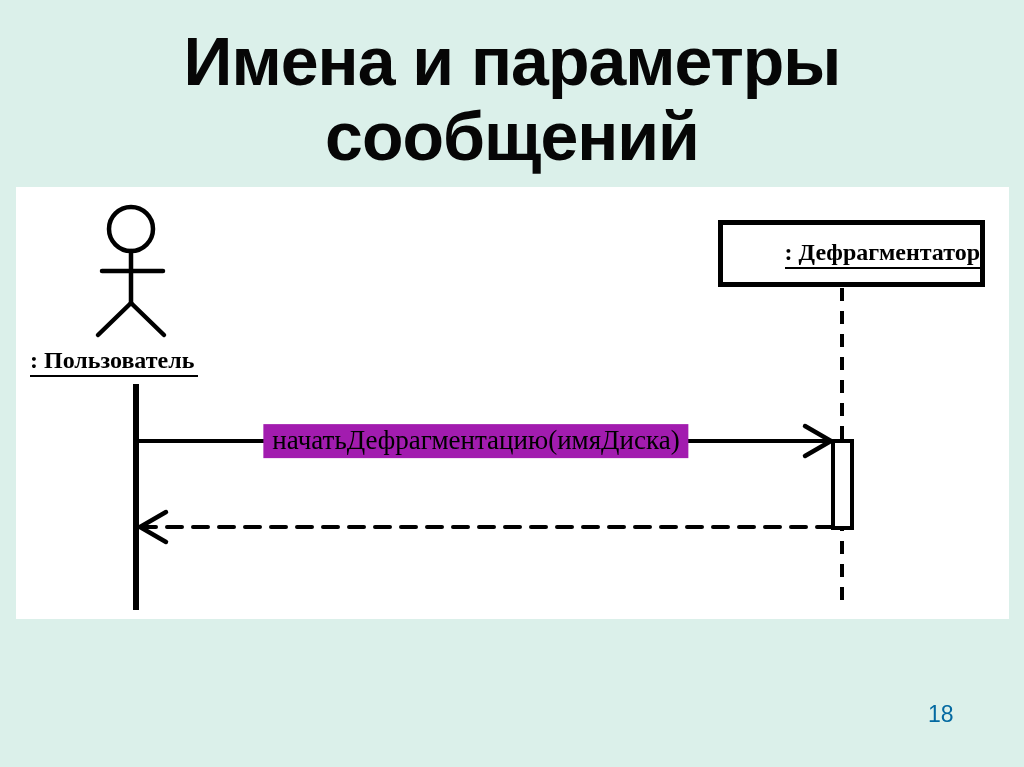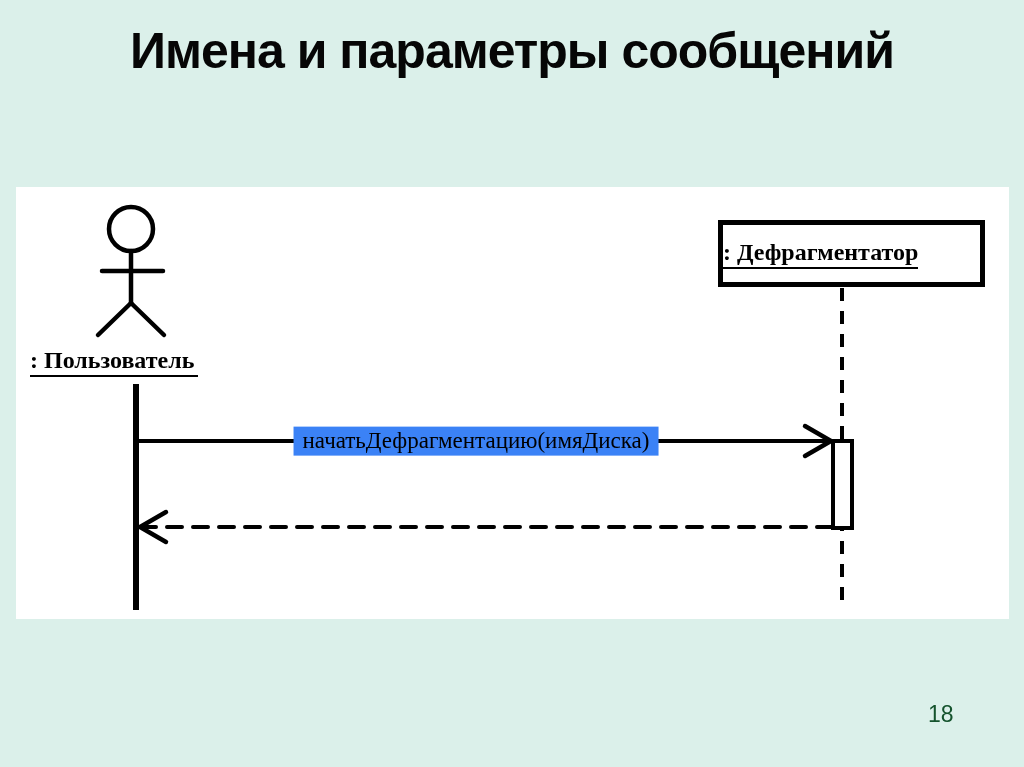--- a/index.html
+++ b/index.html
@@ -16,21 +16,21 @@
   }
   .slide-title {
     position: absolute;
     top: 24px;
     left: 0;
     width: 100%;
     margin: 0;
     text-align: center;
     font-family: "Liberation Sans", sans-serif;
     font-weight: 700;
-    font-size: 50px;
+    font-size: 68px;
     letter-spacing: -1px;
     color: #060606;
     line-height: 1.1;
   }
   .diagram-panel {
     position: absolute;
     left: 16px;
     top: 187px;
     width: 993px;
     height: 432px;
@@ -59,52 +59,52 @@
   .object-box {
     position: absolute;
     left: 702px;
     top: 33px;
     width: 257px;
     height: 57px;
     background: #fff;
     border: 5px solid #000;
     display: flex;
     align-items: center;
-    justify-content: flex-start;
+    justify-content: flex-end;
   }
   .object-label {
     font-family: "Liberation Serif", serif;
     font-weight: 700;
     font-size: 24px;
     color: #000;
     border-bottom: 2px solid #000;
     padding-bottom: 1px;
     white-space: nowrap;
   }
   .msg-label {
     position: absolute;
     transform: translate(-50%, -50%);
-    background: #3b82f6;
+    background: #a21caf;
     padding: 0 9px;
     font-family: "Liberation Serif", serif;
     font-weight: 400;
-    font-size: 23px;
+    font-size: 27px;
     color: #000;
     white-space: nowrap;
     line-height: 1.25;
   }
   .msg-label-call   { left: 460px; top: 254px; }
   .msg-label-return { left: 455px; top: 340px; }
   .page-number {
     position: absolute;
     left: 928px;
     top: 701px;
     font-family: "Liberation Sans", sans-serif;
     font-size: 23px;
-    color: #14532d;
+    color: #0369a1;
   }
 </style>
 </head>
 <body>
 
 <div class="slide">
 
   <h1 class="slide-title">Имена и параметры сообщений</h1>
 
   <div class="diagram-panel">

